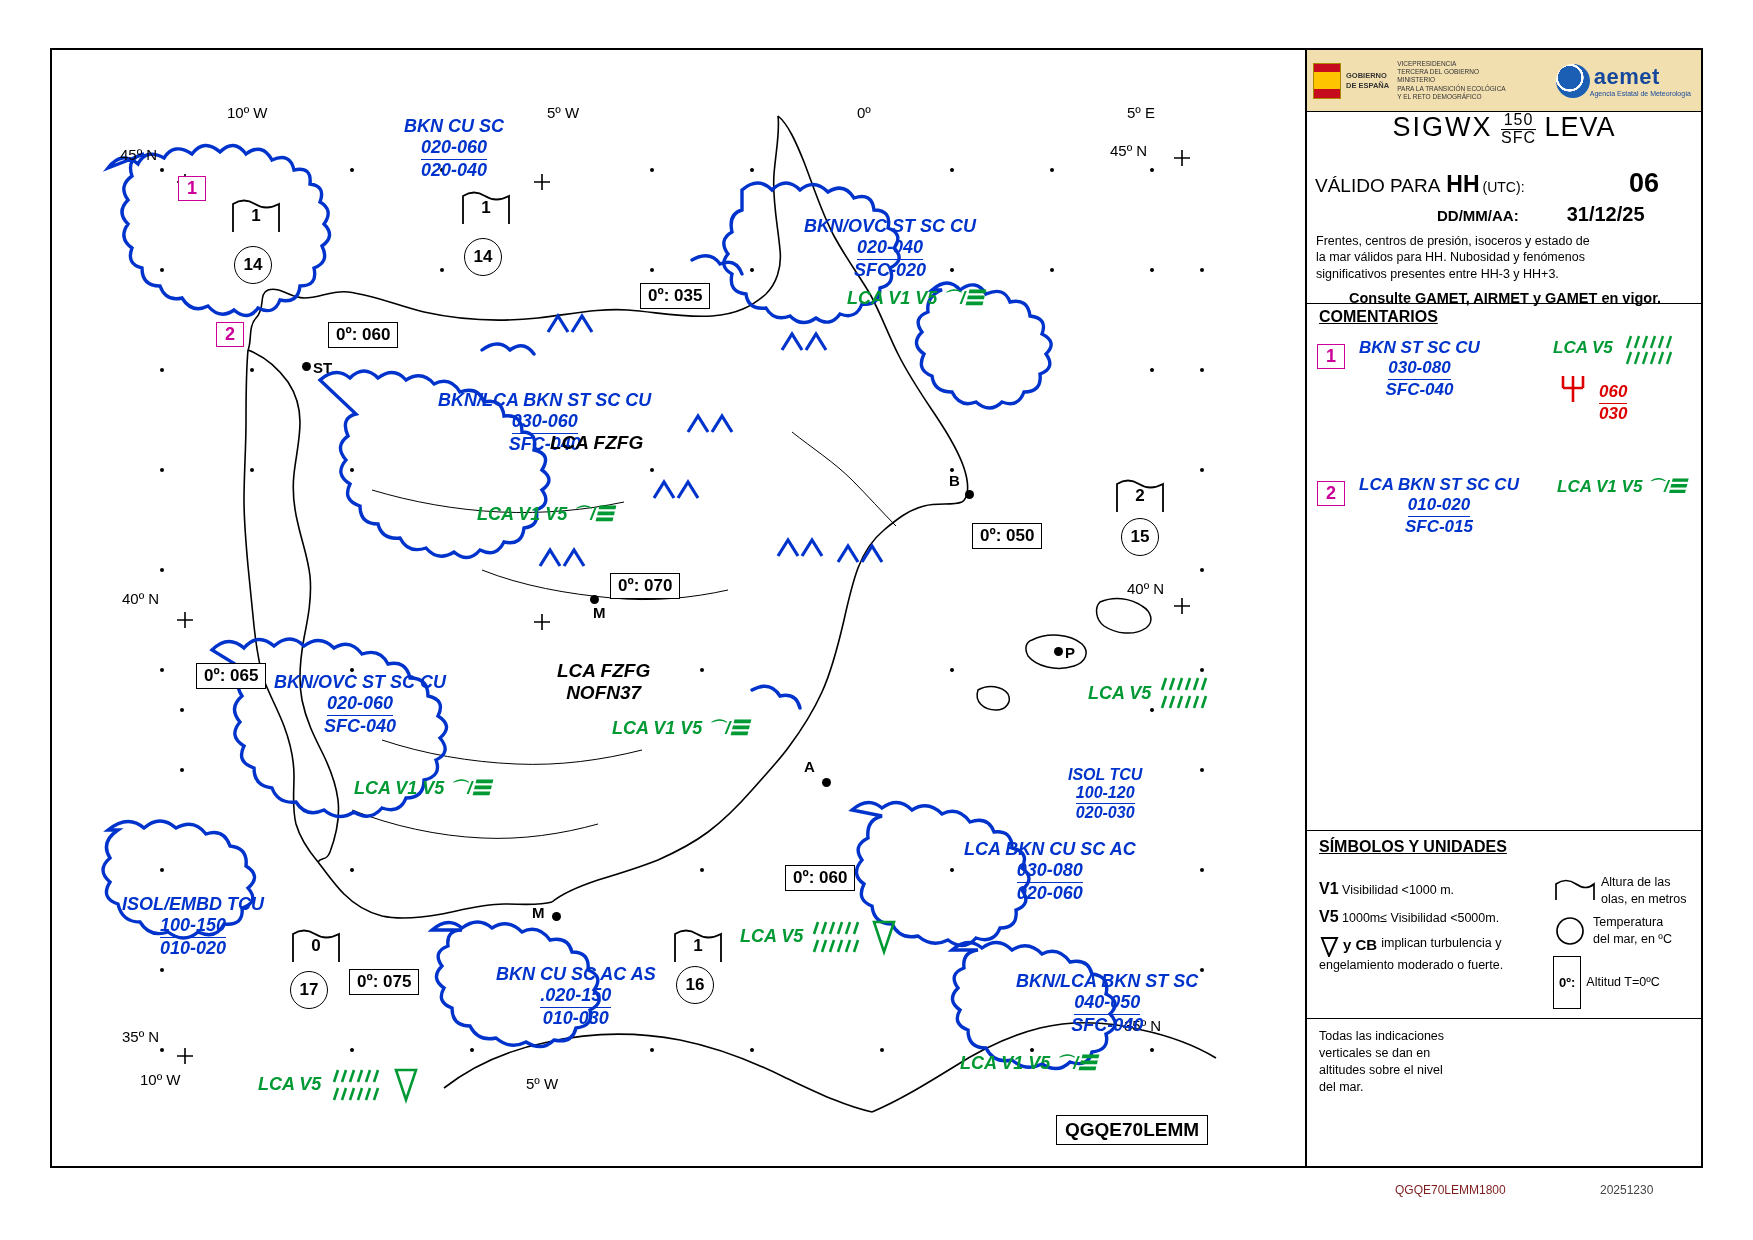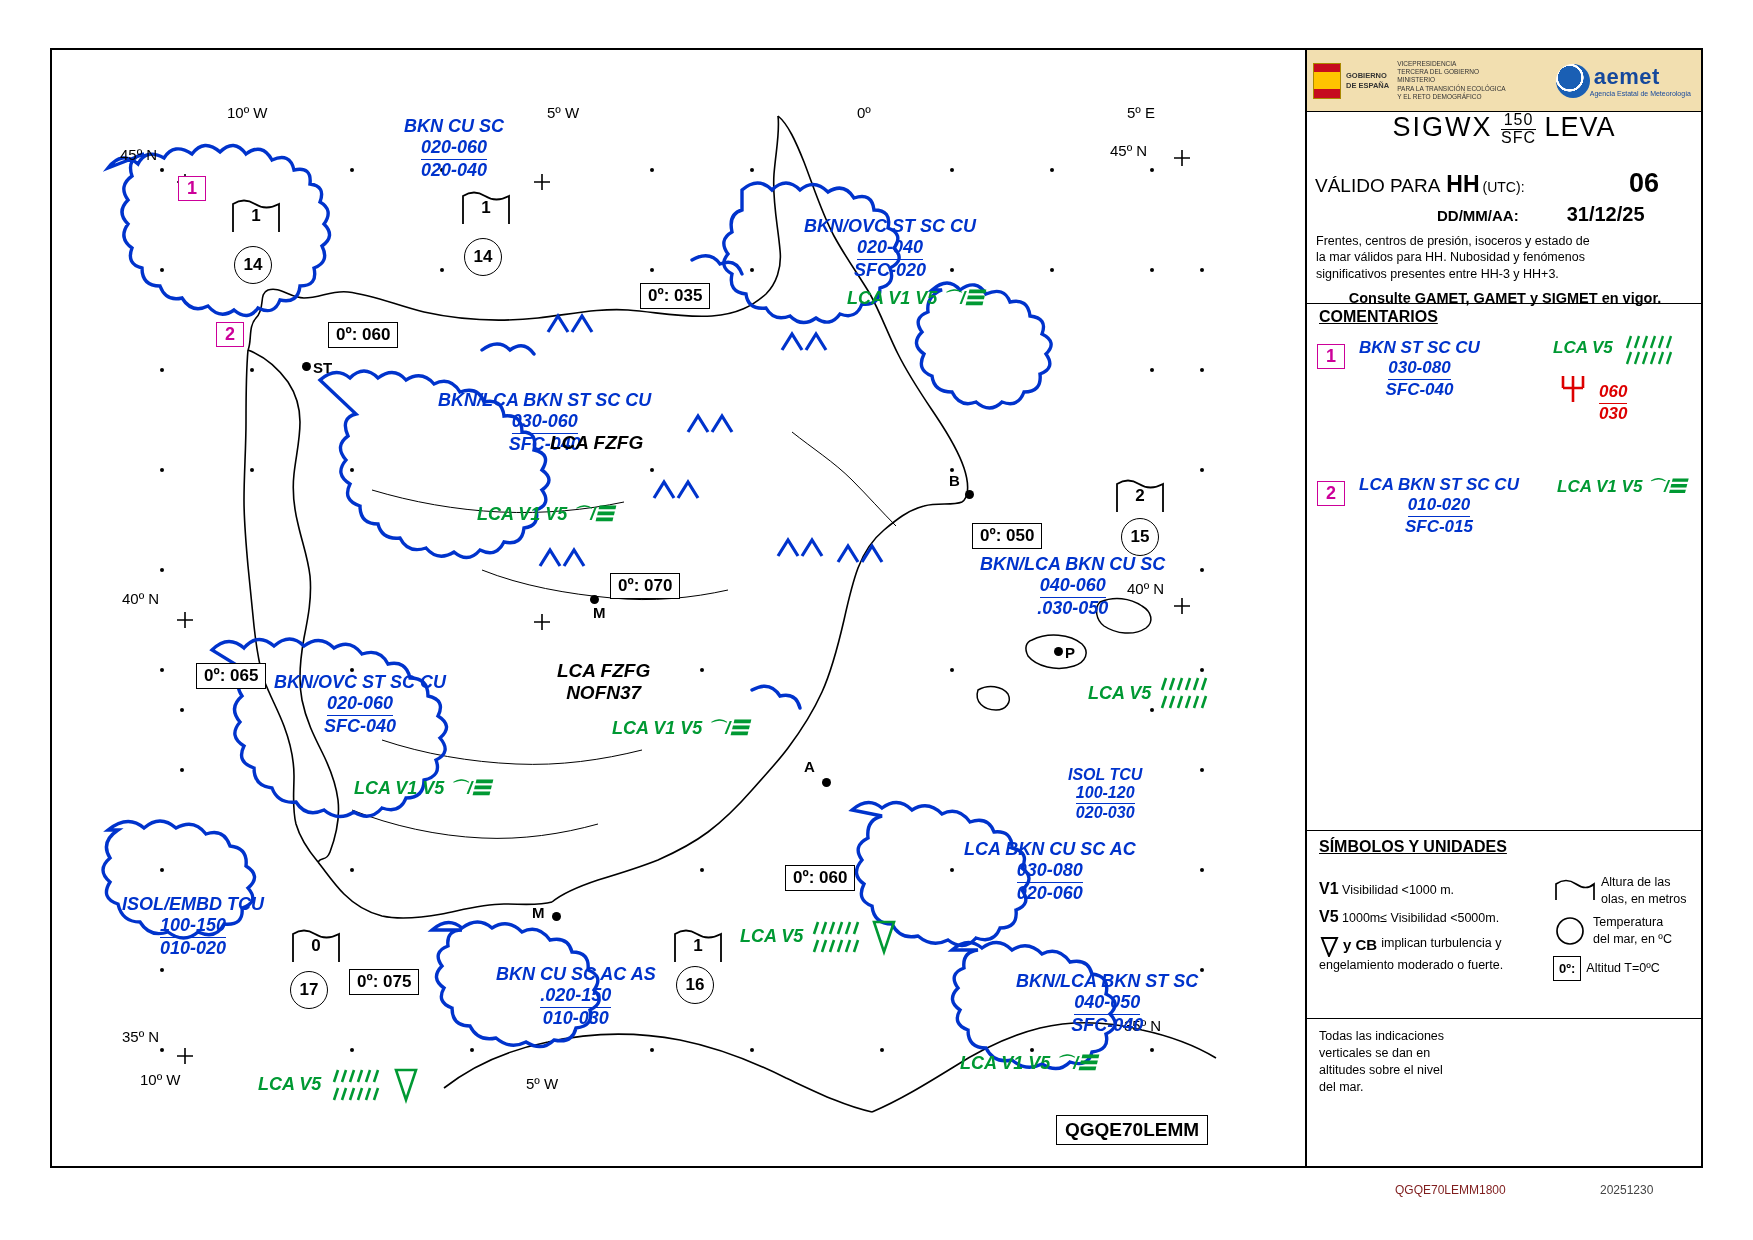--- a/index.html
+++ b/index.html
@@ -275,25 +275,20 @@
 
    <div class="lbl ital blue" style="left:386px;top:340px;font-size:18px;text-align:center">
      <div>BKN/LCA BKN ST SC CU</div>
      <div class="u">030-060</div>
      <div>SFC-040</div>
    </div>
    <div class="lbl ital blk" style="left:498px;top:382px;font-size:19px">LCA FZFG</div>
 
    <div class="lbl ital green" style="left:425px;top:452px;font-size:18px">LCA   V1 V5  ⌒/☰</div>
 
-   <div class="lbl ital blue" style="left:928px;top:504px;font-size:18px;text-align:center">
-     <div>BKN/LCA BKN CU SC</div>
-     <div class="u">040-060</div>
-     <div>.030-050</div>
-   </div>
 
    <div class="lbl ital blue" style="left:222px;top:622px;font-size:18px;text-align:center">
      <div>BKN/OVC ST SC CU</div>
      <div class="u">020-060</div>
      <div>SFC-040</div>
    </div>
 
    <div class="lbl ital blk" style="left:505px;top:610px;font-size:19px;text-align:center">
      <div>LCA FZFG</div>
      <div>NOFN37</div>
@@ -495,21 +490,21 @@
       <div style="display:flex;align-items:baseline;margin-top:4px;gap:24px;">
         <span style="font-size:15px;font-weight:bold;margin-left:122px">DD/MM/AA:</span>
         <span style="font-size:20px;font-weight:bold;margin-left:24px">31/12/25</span>
       </div>
     </div>
 
     <div class="smalltxt" style="position:absolute;left:9px;top:183px;width:378px">
       <div>Frentes, centros de presión, isoceros y estado de</div>
       <div>la mar válidos para HH. Nubosidad y fenómenos</div>
       <div>significativos presentes entre HH-3 y HH+3.</div>
-      <div style="font-size:14.5px;font-weight:bold;text-align:center;margin-top:7px">Consulte GAMET, GAMET y SIGMET en vigor.</div>
+      <div style="font-size:14.5px;font-weight:bold;text-align:center;margin-top:7px">Consulte GAMET, AIRMET y GAMET en vigor.</div>
     </div>
 
     <div class="hr" style="top:253px"></div>
 
     <div class="secttitle" style="position:absolute;left:12px;top:258px">COMENTARIOS</div>
 
     <div style="position:absolute;left:10px;top:288px;width:378px">
       <div class="cbox" style="position:absolute;left:0;top:6px">1</div>
       <div class="ital blue" style="position:absolute;left:42px;top:0;font-size:17px;text-align:center">
         <div>BKN ST SC CU</div>
@@ -578,21 +573,21 @@
       <div style="display:flex;align-items:center;margin-top:6px">
         <svg width="36" height="30">
               <circle cx="17" cy="15" r="13" fill="none" stroke="#000" stroke-width="1.7"></circle>
             </svg>
         <div style="margin-left:4px">
           <div>Temperatura</div>
           <div>del mar, en ºC</div>
         </div>
       </div>
       <div style="display:flex;align-items:center;margin-top:8px">
-        <span style="border:1.6px solid #000;padding:3px 5px;font-weight:bold;font-size:13px">0º:</span>
+        <span style="border:1.6px solid #000;padding:17px 5px;font-weight:bold;font-size:13px">0º:</span>
         <span style="margin-left:5px">Altitud T=0ºC</span>
       </div>
     </div>
 
     <div class="hr" style="top:968px"></div>
 
     <div class="legendbox" style="position:absolute;left:12px;top:978px;width:150px">
       <div>Todas las indicaciones</div>
       <div>verticales se dan en</div>
       <div>altitudes sobre el nivel</div>

